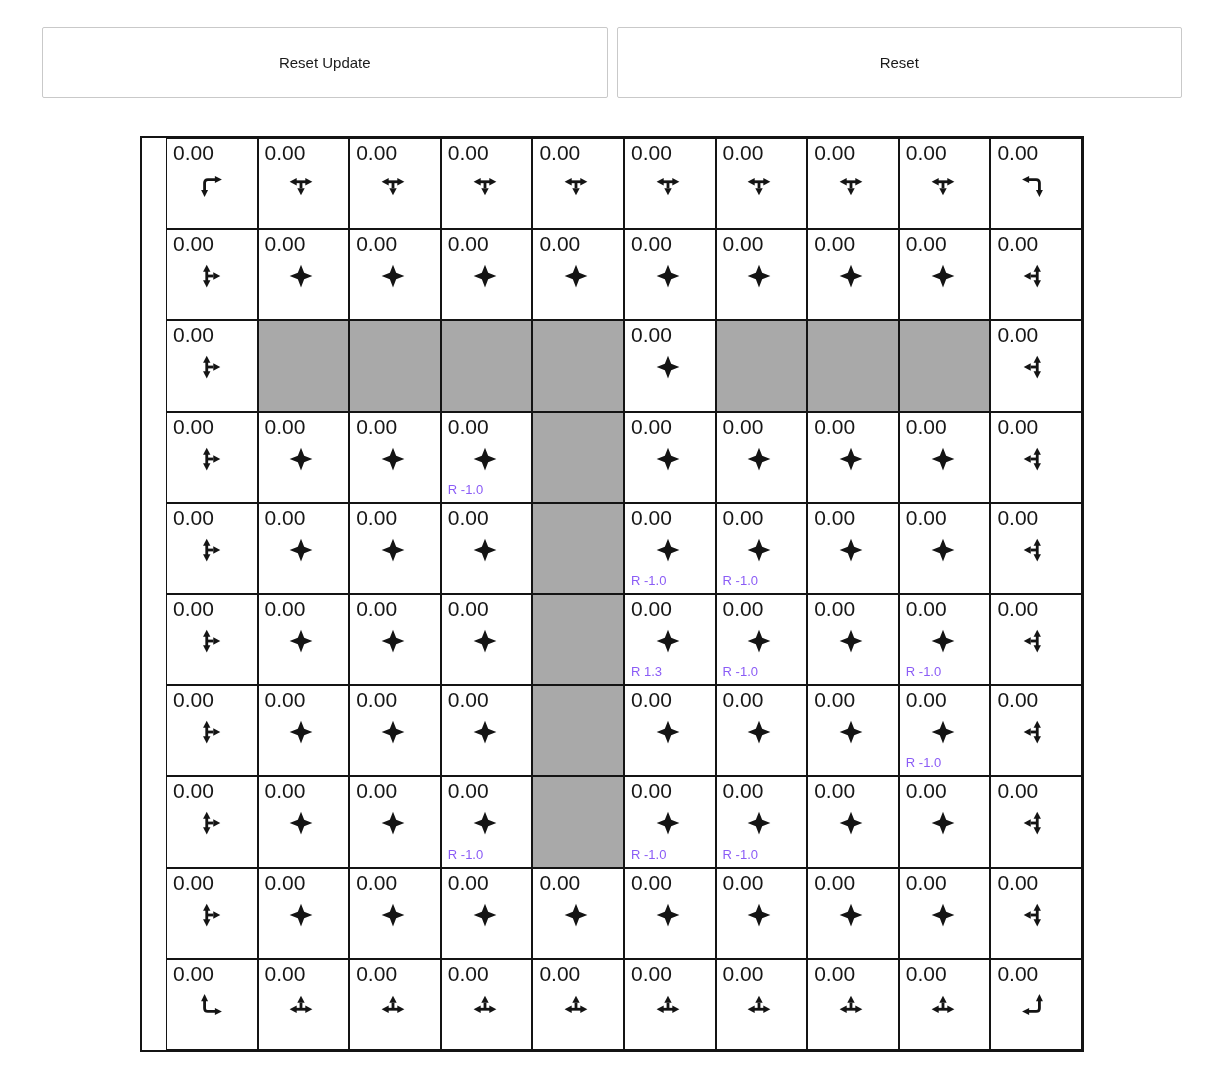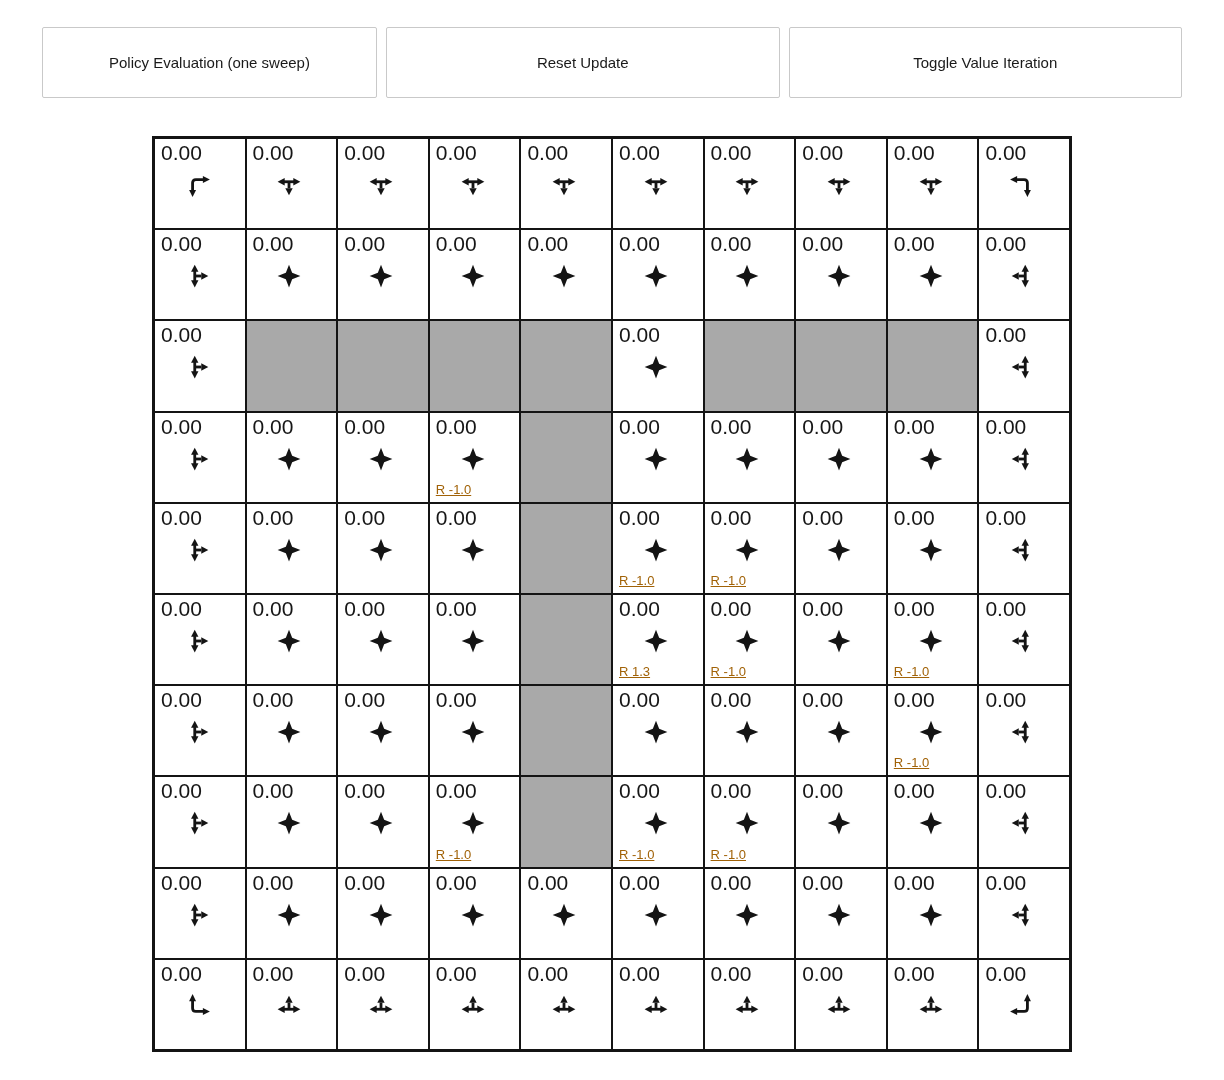--- a/index.html
+++ b/index.html
@@ -39,20 +39,21 @@
   
   .grid {
     width: 916px;
     height: 912px;
     margin: 38px auto 12px auto;
     display: grid;
     grid-template-columns: repeat(10, 1fr);
     grid-template-rows: repeat(10, 1fr);
     border: 2px solid var(--line);
     box-sizing: content-box;
+    padding-left: 24px;
   }
   .cell {
     position: relative;
     background: #ffffff;
     border: 1px solid var(--line);
     box-sizing: border-box;
     overflow: hidden;
   }
   .cell.wall { background: var(--wall); }
   .value {
@@ -77,31 +78,29 @@
     stroke-width: 2.6;
     fill: none;
     stroke-linecap: butt;
   }
   .glyph svg polygon { fill: #141414; stroke: none; }
   .reward {
     position: absolute;
     bottom: 5px;
     left: 6px;
     font-size: 13px;
-    color: #a16207;
-    text-decoration: underline;
+    color: #8b5cf6;
   }
 </style>
 </head>
 <body>
 
 <div class="toolbar">
-  <button class="wide">Policy Evaluation (one sweep)</button>
   <button>Reset Update</button>
-  <button>Toggle Value Iteration</button>
+  <button>Reset</button>
 </div>
 
 <div class="grid" id="grid">
     <div class="cell">
       <div class="value">0.00</div>
       <div class="glyph"><svg viewBox="0 0 24 24" width="26" height="26">
           <path d="M7,18 L7,10 Q7,7 10,7 L17,7"></path>
           <polygon points="7,23 3.8,16.5 10.2,16.5"></polygon>
           <polygon points="23,7 16.5,3.8 16.5,10.2"></polygon>
         </svg></div>

